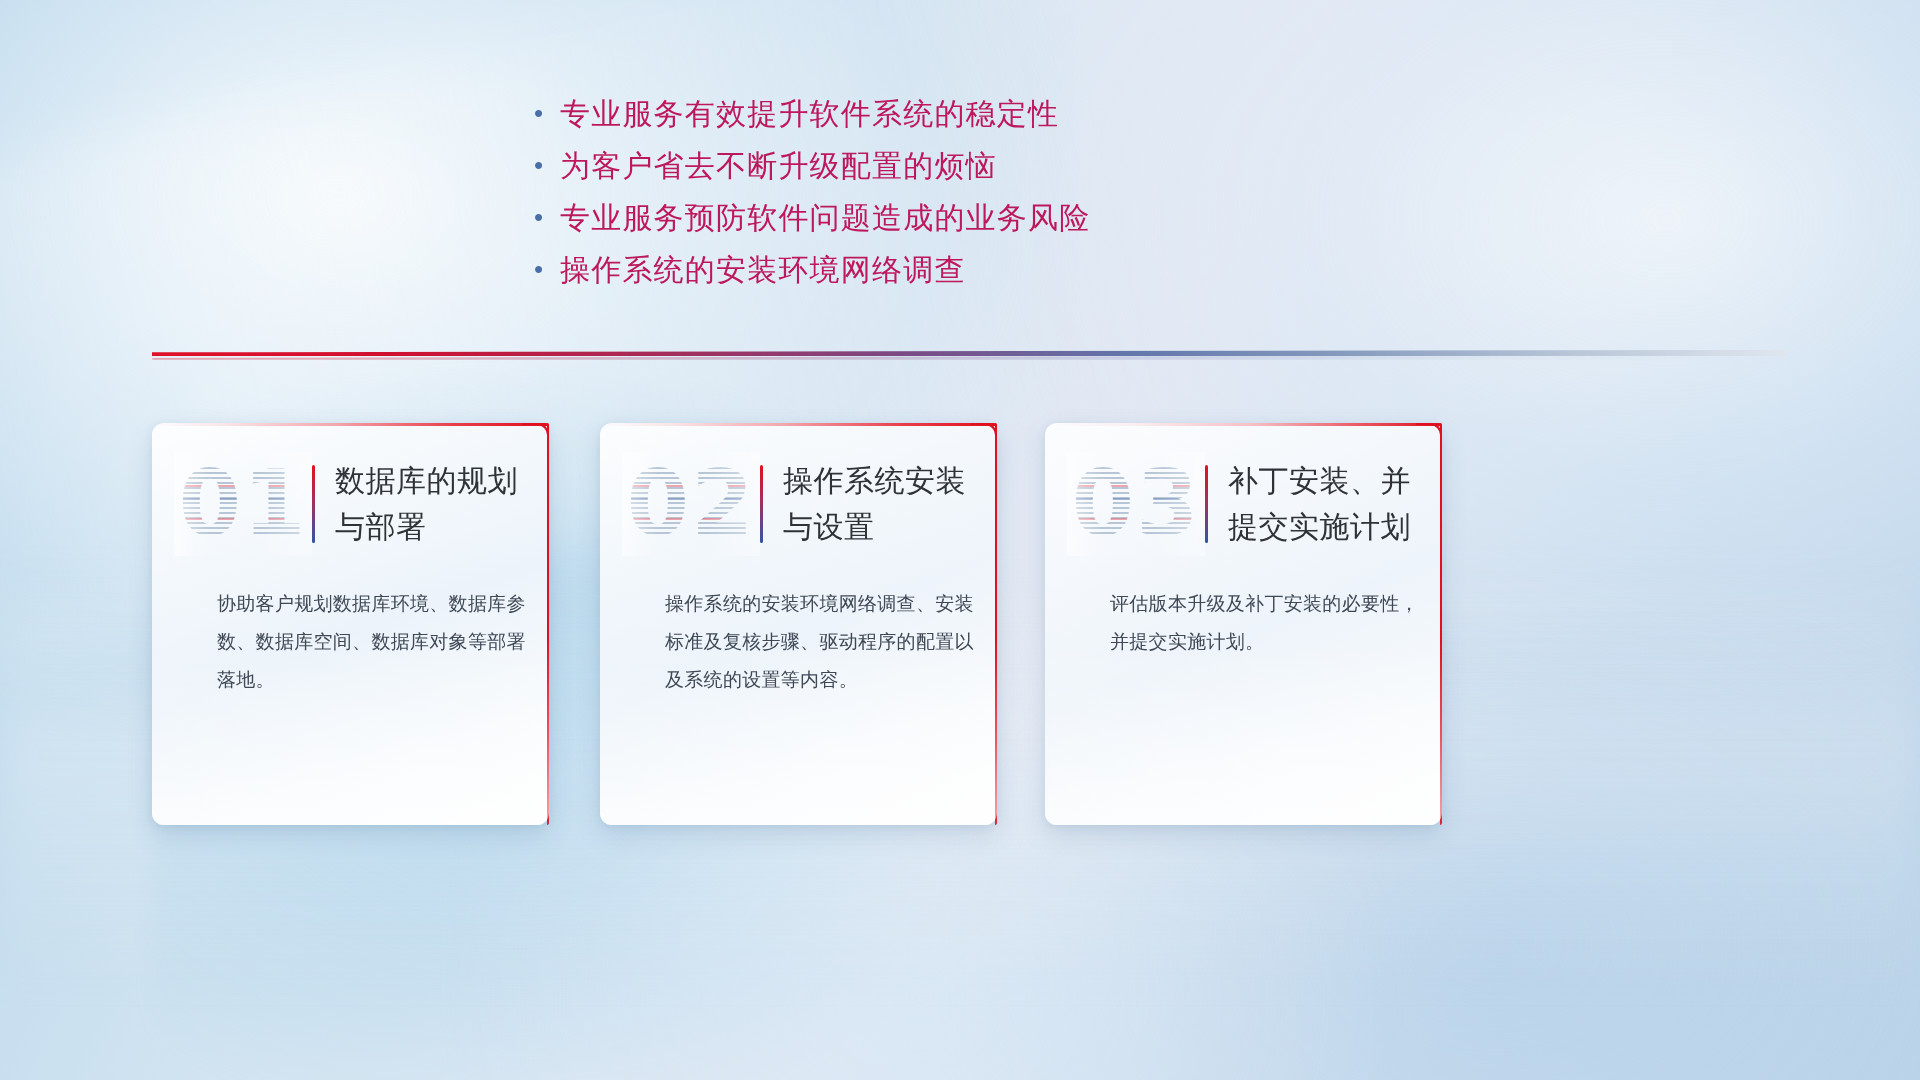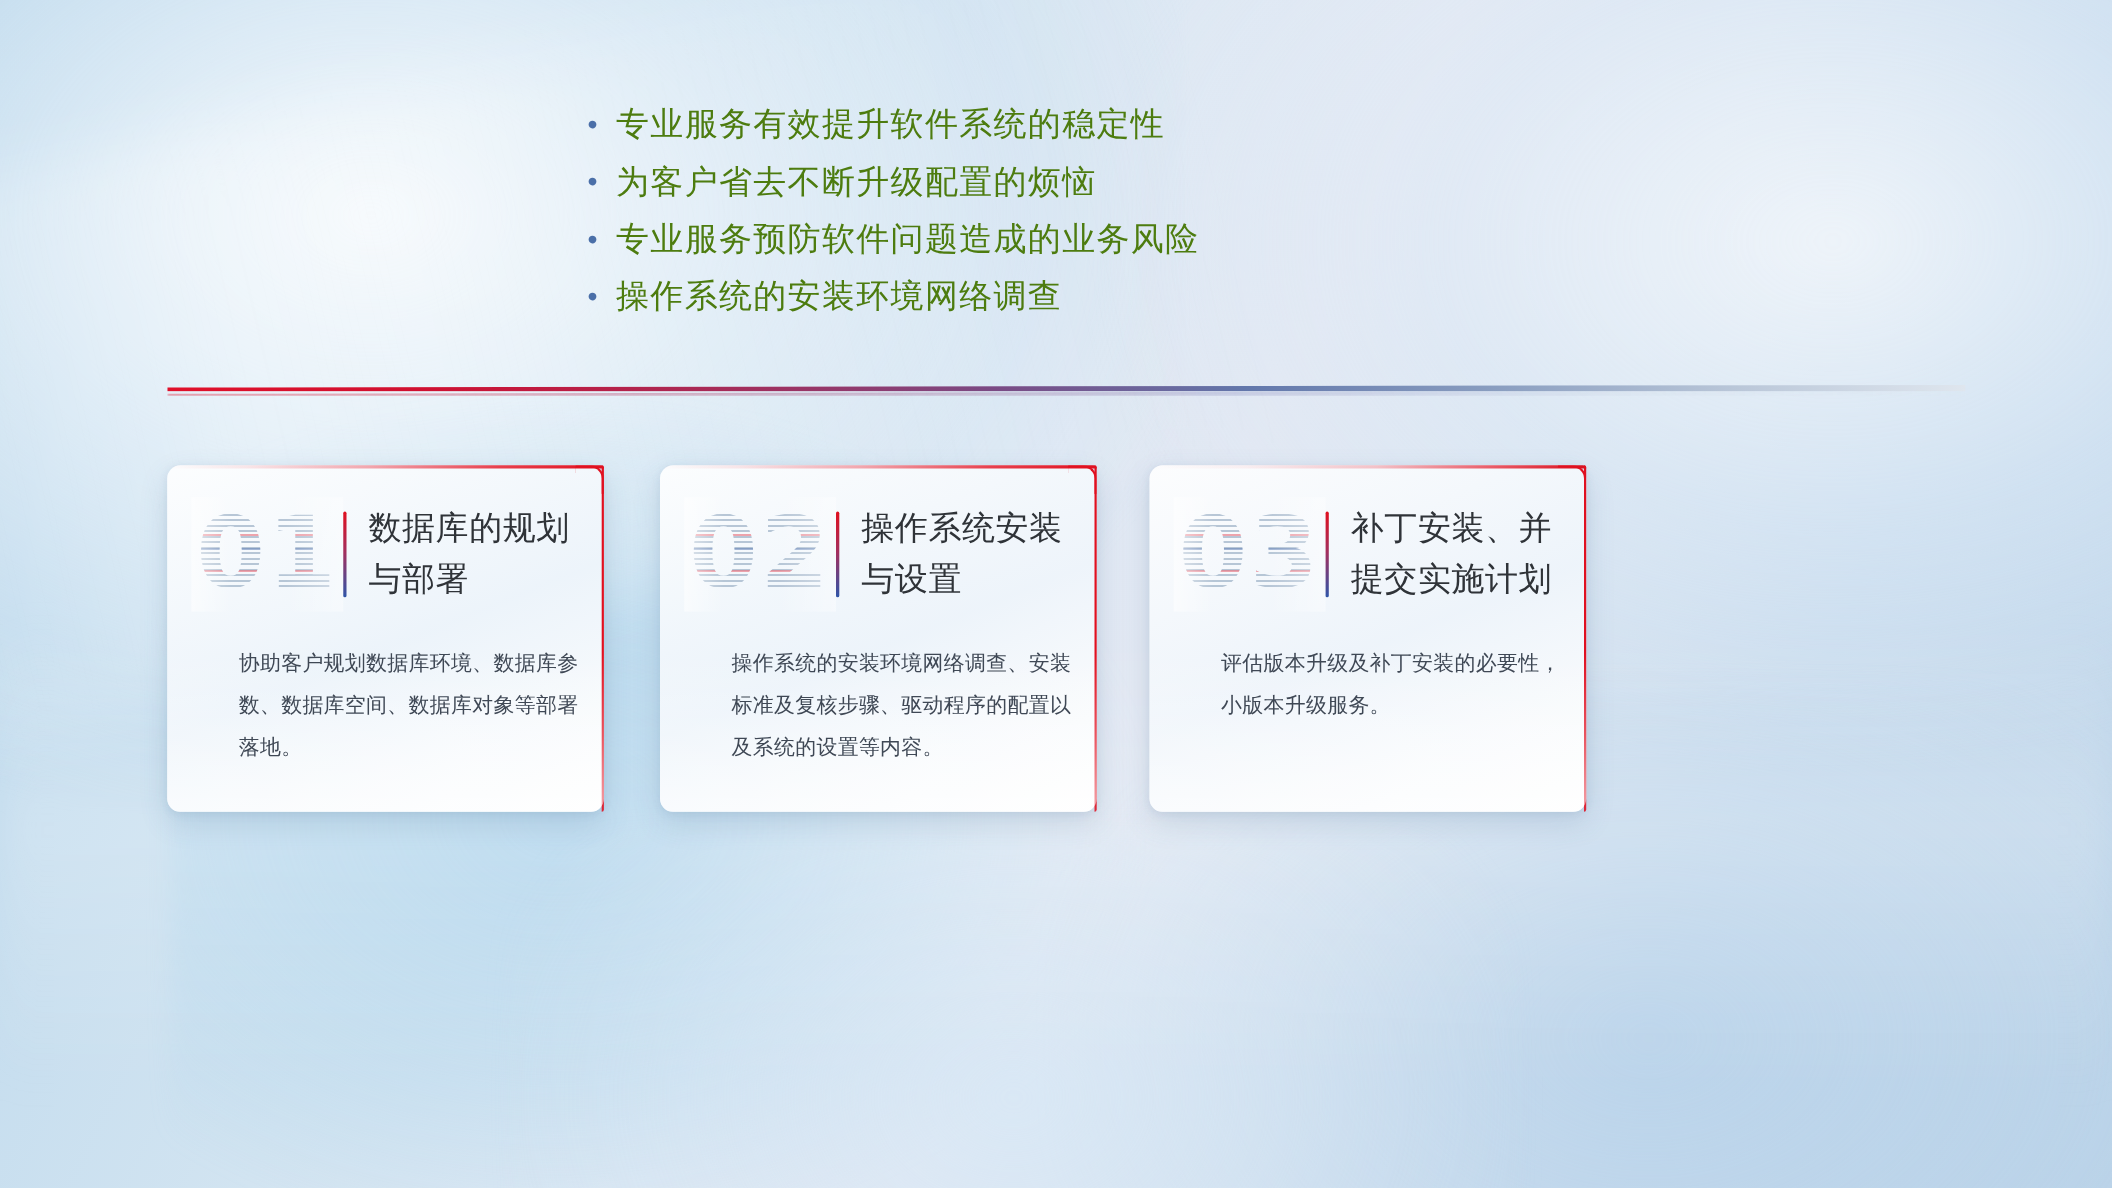--- a/index.html
+++ b/index.html
@@ -125,21 +125,21 @@
     color: #4a6fa8;
     font-size: 26px;
     line-height: 50px;
     text-align: left;
     padding-left: 4px;
     box-sizing: border-box;
   }
   .bullet-text {
     font-size: 30px;
     line-height: 52px;
-    color: #4d7c0f;
+    color: #be185d;
     letter-spacing: 1.2px;
     font-weight: 400;
     white-space: nowrap;
   }
 
   
   .divider-wrap {
     position: absolute;
     left: 152px;
     top: 346px;
@@ -182,21 +182,21 @@
     position: absolute;
     left: 0;
     top: 423px;
     width: 1920px;
     height: 325px;
   }
   .card {
     position: absolute;
     top: 0;
     width: 397px;
-    height: 315px;
+    height: 402px;
     border-radius: 12px;
     background: linear-gradient(158deg,
         rgba(255,255,255,0.90) 0%,
         rgba(247,250,253,0.92) 26%,
         rgba(239,245,251,0.93) 52%,
         rgba(249,251,253,0.96) 78%,
         rgba(255,255,255,0.98) 100%);
     box-shadow:
         0 10px 26px rgba(70,105,145,0.16),
         0 2px 8px rgba(70,105,145,0.10);
@@ -458,18 +458,18 @@
       <div class="card-head">
         <div class="card-num">
           <div class="glyph layer-base">03</div>
           <div class="glyph layer-red">03</div>
           <div class="glyph layer-blue">03</div>
           <div class="fade"></div>
         </div>
         <div class="card-vbar"></div>
         <div class="card-title">补丁安装、并提交实施计划</div>
       </div>
-      <div class="card-body">评估版本升级及补丁安装的必要性，小版本升级服务。</div>
+      <div class="card-body">评估版本升级及补丁安装的必要性，并提交实施计划。</div>
     </div>
 
   </div>
 
 </div>
 
 </body></html>

